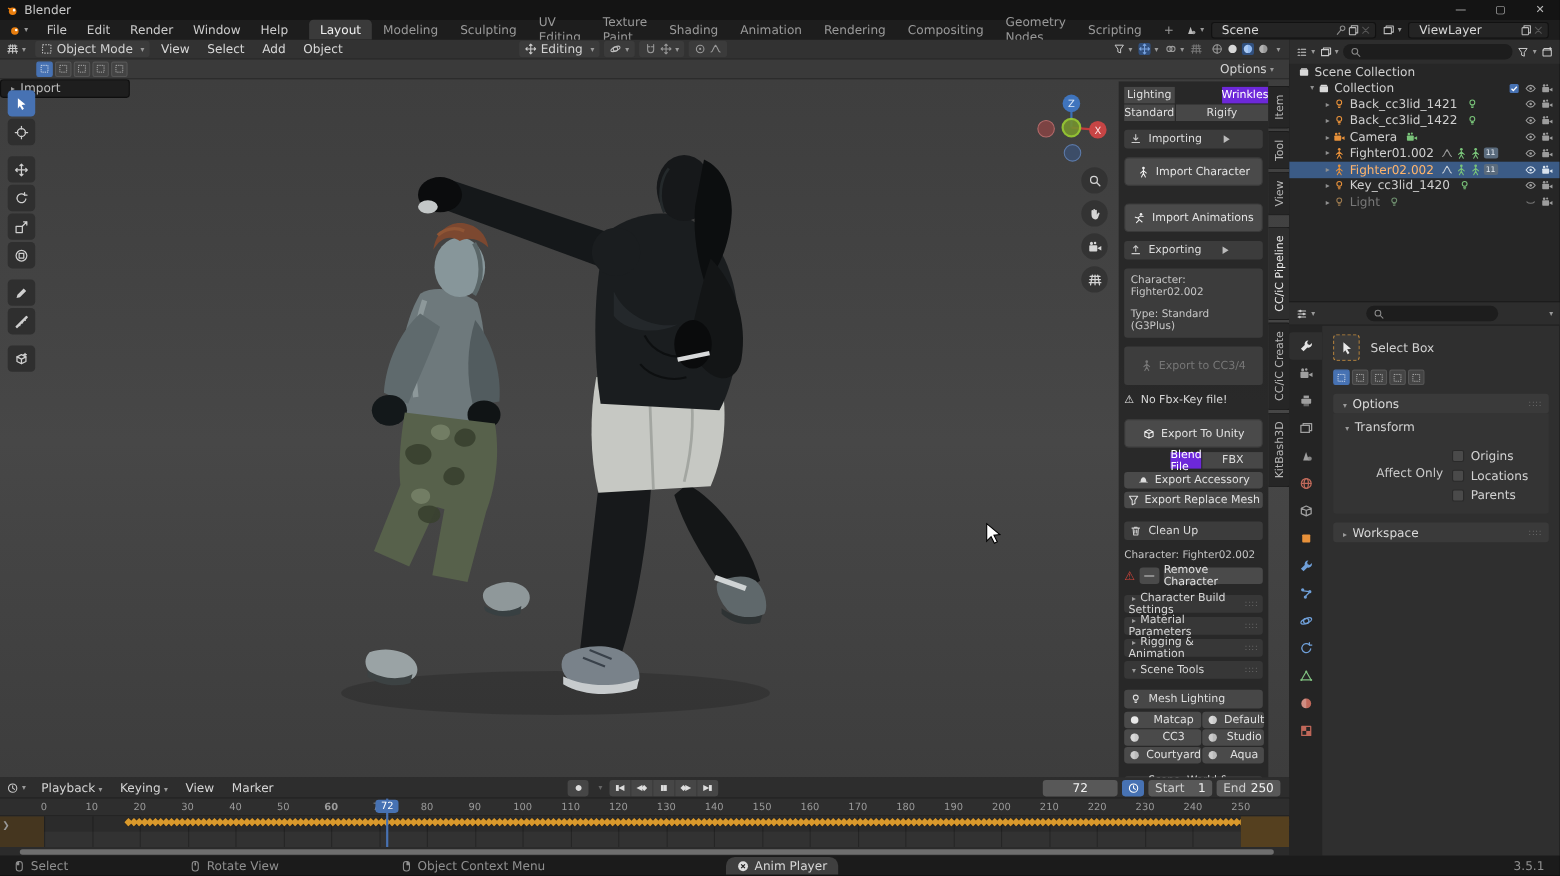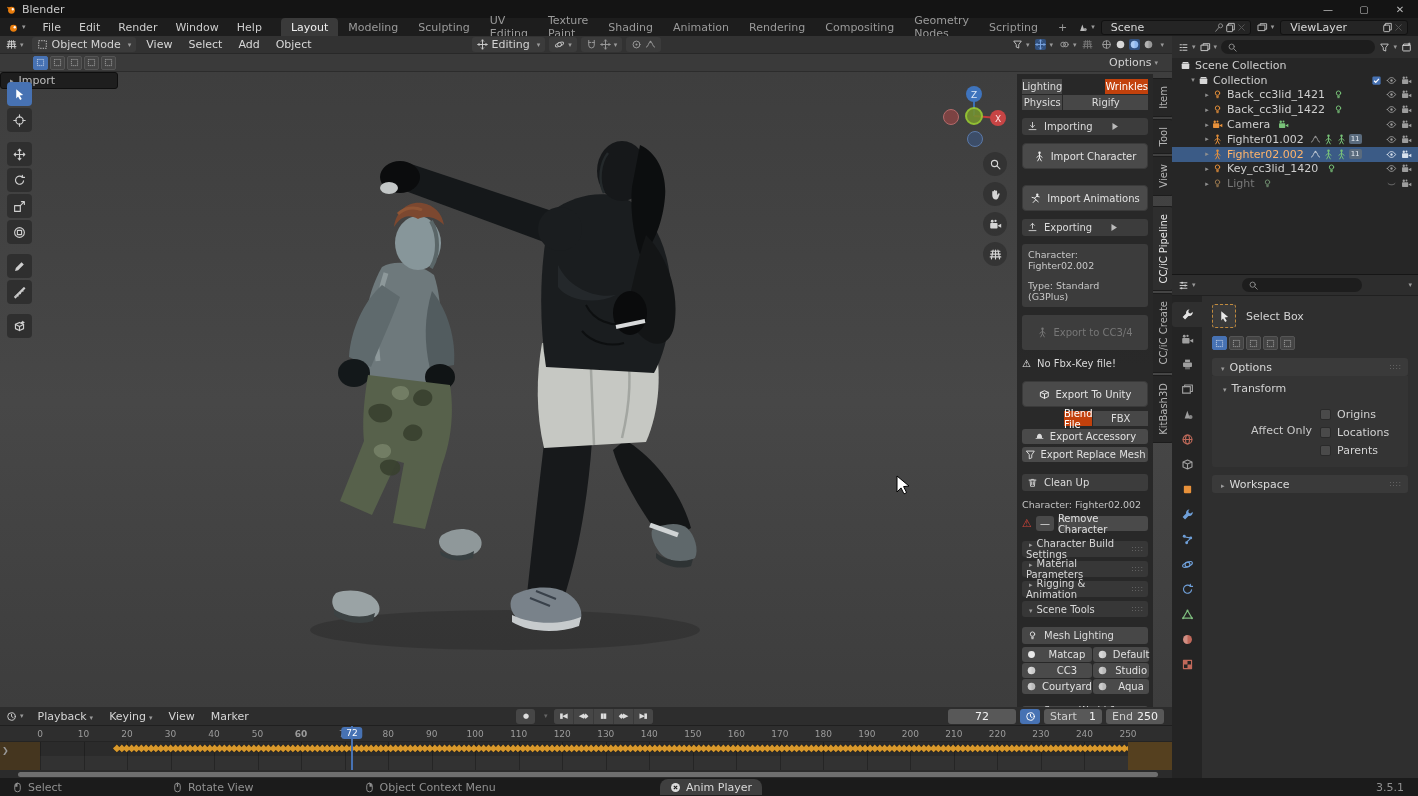--- a/index.html
+++ b/index.html
@@ -35,21 +35,21 @@
   #lefttools { left:7px; top:10px; display:flex; flex-direction:column; }
   .tbtn { width:25px; height:24px; background:#2f2f2f; border-radius:4px; margin-bottom:2px; display:flex; align-items:center; justify-content:center; color:#cfcfcf; }
   .tbtn.active { background:#4772b3; color:#fff; }
   .tgap { height:8px; }
   .navside { width:24px; height:24px; border-radius:50%; background:rgba(40,40,40,.55); display:flex; align-items:center; justify-content:center; color:#d5d5d5; margin-bottom:6px; }
   #importpanel { left:47px; top:611px; width:118px; height:17px; background:#1e1e1e; border:1px solid #0e0e0e; border-radius:3px; display:flex; align-items:center; padding-left:6px; color:#bdbdbd; }
   
   #npanel { left:1017px; top:2px; width:136px; height:633px; background:rgba(40,40,40,.96); padding:5px 5px 0 5px; overflow:hidden; }
   .pillgrid { display:grid; grid-template-columns:1fr 1fr; gap:1px; margin-bottom:1px; }
   .pill { height:15px; background:#474747; display:flex; align-items:center; justify-content:center; color:#dedede; font-size:10px; }
-  .pill.blue { background:#c2410c; color:#fff;margin-left:42px; }
+  .pill.blue { background:#6d28d9; color:#fff;margin-left:42px; }
   .phdr { height:17px; background:#3c3c3c; border-radius:3px; display:flex; align-items:center; padding:0 5px; color:#dcdcdc; font-size:10px; margin-top:8px; }
   .bigbtn { height:26px; background:#4a4a4a; border:1px solid #3a3a3a; border-radius:4px; display:flex; align-items:center; justify-content:center; gap:6px; color:#e2e2e2; font-size:10px; margin-top:8px; }
   .smbtn { height:15px; background:#4a4a4a; border-radius:3px; display:flex; align-items:center; justify-content:center; gap:5px; color:#e0e0e0; font-size:10px; margin-top:3px; }
   .infobox { background:#3c3c3c; border-radius:3px; padding:5px 6px; margin-top:8px; color:#c7c7c7; font-size:9.5px; }
   .disabled { color:#777 !important; background:#3d3d3d !important; }
   .warnrow { display:flex; align-items:center; gap:6px; margin-top:8px; color:#d8d8d8; font-size:10px; }
   .sechdr { height:16px; display:flex; align-items:center; color:#d8d8d8; font-size:10px; margin-top:4px; background:#373737; border-radius:3px; padding:0 4px; justify-content:space-between; }
   .dots { color:#6a6a6a; font-size:8px; letter-spacing:1px; }
   .npgrid { display:grid; grid-template-columns:1fr 1fr; gap:1px; margin-top:3px; }
   .npgrid .smbtn { margin-top:0; justify-content:center; padding-left:4px; }
@@ -667,21 +667,21 @@
   </div>
 
   <svg class="abs" style="left:896px; top:403px" width="16" height="20" viewBox="0 0 16 20">
     <path d="M1 1l12 10-5.4.6 3 6-2.6 1.3-3-6L1 17z" fill="#fff" stroke="#000" stroke-width="1"></path>
   </svg>
 
   <div id="npanel" class="abs">
     <div class="pillgrid">
       <div class="pill">Lighting</div>
       <div class="pill blue">Wrinkles</div>
-      <div class="pill">Physics</div>
+      <div class="pill">Standard</div>
       <div class="pill">Rigify</div>
     </div>
     <div class="phdr">
       <svg class="ic12" viewBox="0 0 16 16" style="color:#ccc">
           <use href="#s-dl"></use>
         </svg>
       <span style="margin-left:6px">Importing</span>
       <svg class="ic12" viewBox="0 0 16 16" style="margin-left:16px;color:#bbb">
           <use href="#s-play"></use>
         </svg>

